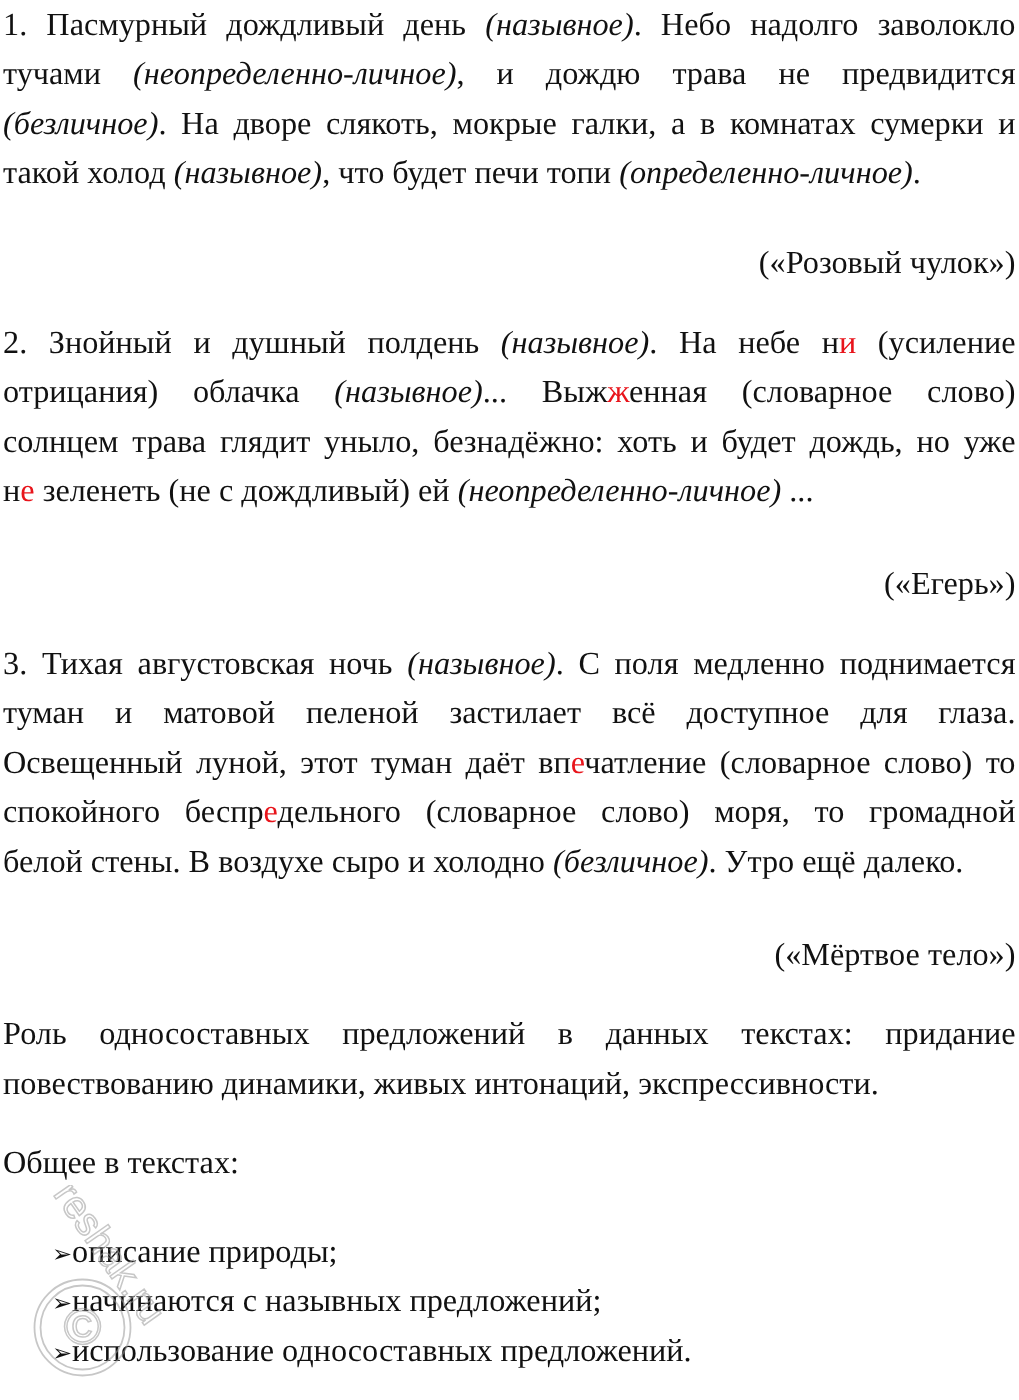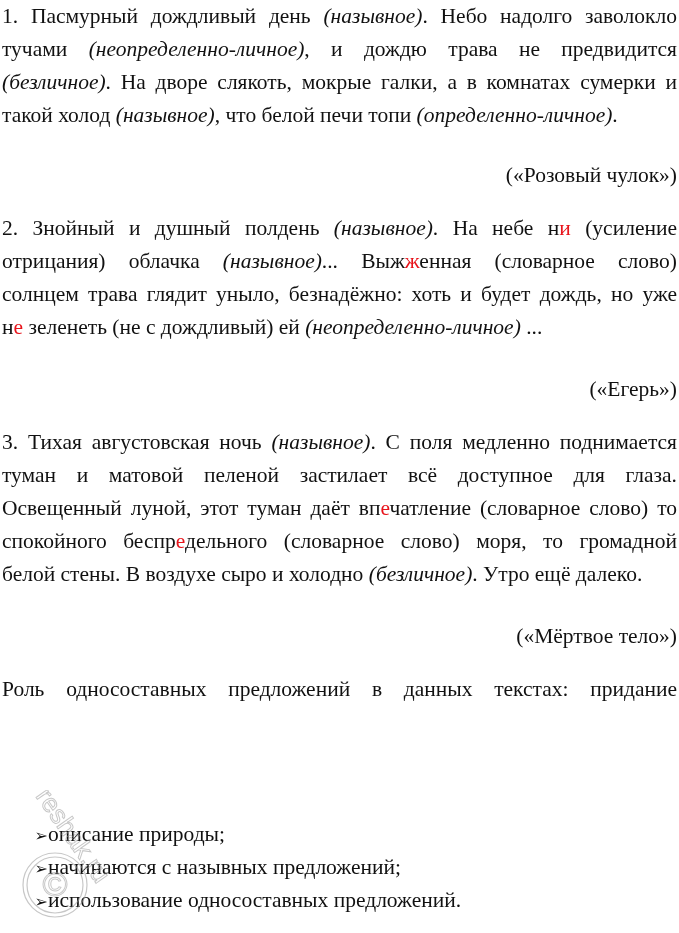--- a/index.html
+++ b/index.html
@@ -24,21 +24,21 @@
   }
 </style>
 </head>
 <body>
 
 <div class="page">
   <div id="content">
       <div class="line justify" style="top: 0px;"><span>1. Пасмурный дождливый день </span><span class="it">(назывное)</span><span>. Небо надолго заволокло</span></div>
       <div class="line justify" style="top: 33px;"><span>тучами </span><span class="it">(неопределенно-личное)</span><span>, и дождю трава не предвидится</span></div>
       <div class="line justify" style="top: 66px;"><span class="it">(безличное)</span><span>. На дворе слякоть, мокрые галки, а в комнатах сумерки и</span></div>
-      <div class="line" style="top: 99px;"><span>такой холод </span><span class="it">(назывное)</span><span>, что белой печи топи </span><span class="it">(определенно-личное)</span><span>.</span></div>
+      <div class="line" style="top: 99px;"><span>такой холод </span><span class="it">(назывное)</span><span>, что будет печи топи </span><span class="it">(определенно-личное)</span><span>.</span></div>
       <div class="line right" style="top: 159px;">(«Розовый чулок»)</div>
       <div class="line justify" style="top: 212px;"><span>2. Знойный и душный полдень </span><span class="it">(назывное)</span><span>. На небе н</span><span class="red">и</span><span> (усиление</span></div>
       <div class="line justify" style="top: 245px;"><span>отрицания) облачка </span><span class="it">(назывное)</span><span>... Выж</span><span class="red">ж</span><span>енная (словарное слово)</span></div>
       <div class="line justify" style="top: 278px;"><span>солнцем трава глядит уныло, безнадёжно: хоть и будет дождь, но уже</span></div>
       <div class="line" style="top: 311px;"><span>н</span><span class="red">е</span><span> зеленеть (не с дождливый) ей </span><span class="it">(неопределенно-личное)</span><span> ...</span></div>
       <div class="line right" style="top: 373px;">(«Егерь»)</div>
       <div class="line justify" style="top: 426px;"><span>3. Тихая августовская ночь </span><span class="it">(назывное)</span><span>. С поля медленно поднимается</span></div>
       <div class="line justify" style="top: 459px;"><span>туман и матовой пеленой застилает всё доступное для глаза.</span></div>
       <div class="line justify" style="top: 492px;"><span>Освещенный луной, этот туман даёт вп</span><span class="red">е</span><span>чатление (словарное слово) то</span></div>
       <div class="line justify" style="top: 525px;"><span>спокойного беспр</span><span class="red">е</span><span>дельного (словарное слово) моря, то громадной</span></div>
@@ -52,20 +52,22 @@
     </div>
     <div class="bullet" style="top:845px">
       <span class="mark">➢</span><span>начинаются с назывных предложений;</span>
     </div>
     <div class="bullet" style="top:878px">
       <span class="mark">➢</span><span>использование односоставных предложений.</span>
     </div>
   </div>
 
   <div class="line justify" style="top:673px">Роль односоставных предложений в данных текстах: придание</div>
+  <div class="line" style="top:706px">повествованию динамики, живых интонаций, экспрессивности.</div>
+  <div class="line" style="top:759px">Общее в текстах:</div>
 
   <svg class="watermark" viewBox="0 0 130 140">
     <circle cx="40" cy="95" r="32" fill="none" stroke="#9a9a9a" stroke-width="1.2"></circle>
     <circle cx="40" cy="95" r="28" fill="none" stroke="#9a9a9a" stroke-width="1.2"></circle>
     <text x="40" y="106" text-anchor="middle" font-family="Liberation Sans, sans-serif" font-size="34" fill="none" stroke="#9a9a9a" stroke-width="1">©</text>
     <text x="20" y="6" transform="rotate(55 20 6)" font-family="Liberation Sans, sans-serif" font-size="26" fill="none" stroke="#9a9a9a" stroke-width="1">reshak.ru</text>
   </svg>
 </div>
 
 </body></html>

